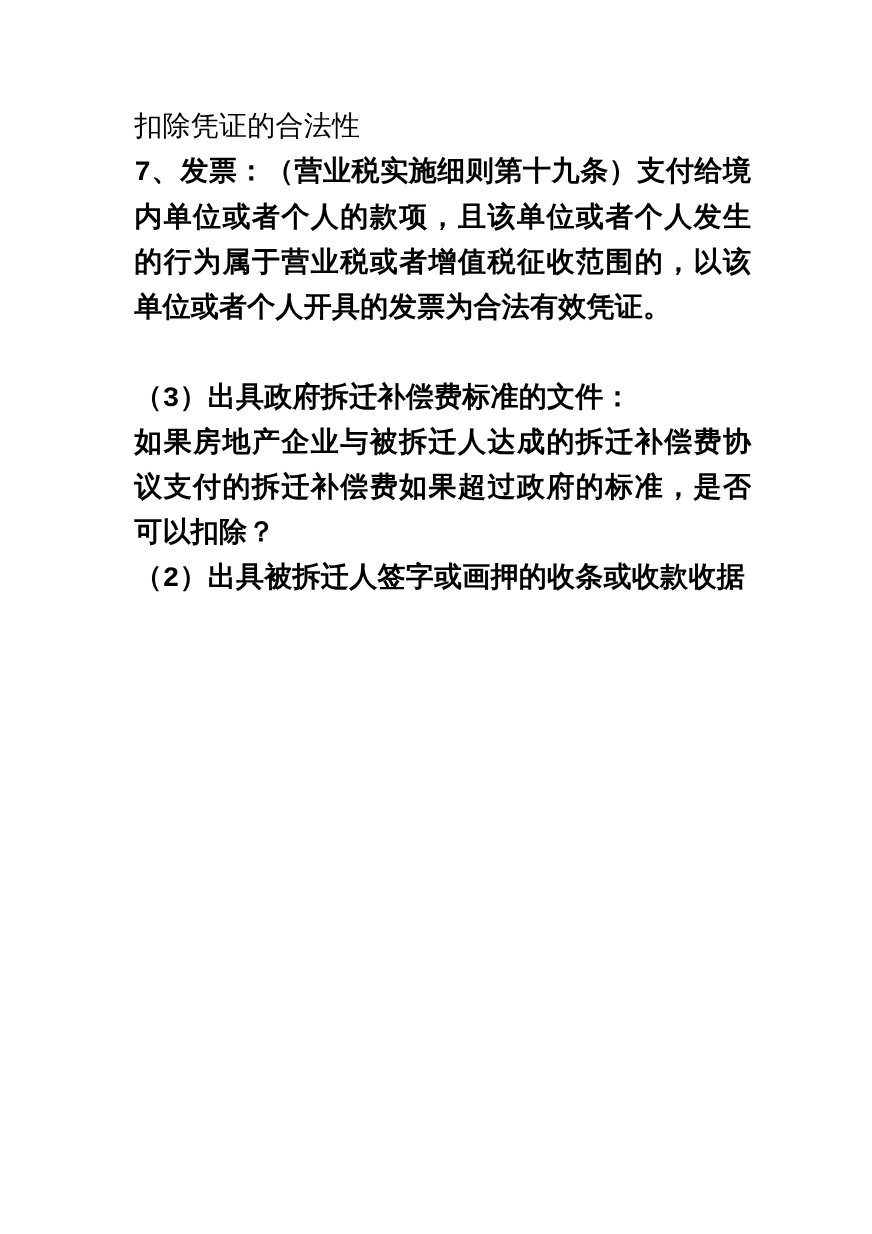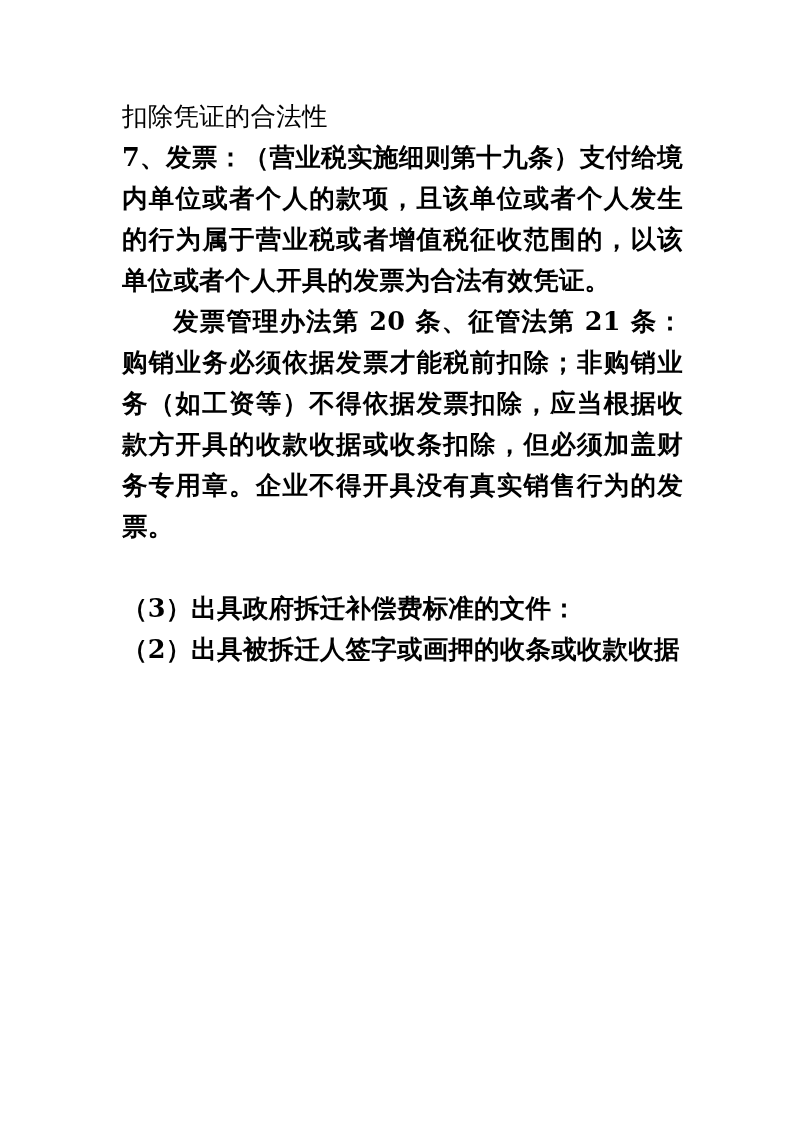--- a/index.html
+++ b/index.html
@@ -20,20 +20,21 @@
     height: 1122px;
     box-sizing: border-box;
     padding: 96px 110px 80px 122px;
   }
   .doc-body {
     font-size: 25.5px;
     line-height: 41px;
     letter-spacing: 0.2px;
     text-align: justify;
     text-justify: inter-ideograph;
+    font-family: Liberation Mono, monospace;
   }
   .para {
     margin: 0;
     padding: 0;
   }
   .para.bold {
     font-weight: bold;
   }
   .para.indent {
     text-indent: 2em;
@@ -45,25 +46,25 @@
 </head>
 <body>
 
 <div class="page">
   <div class="doc-body">
 
     <p class="para">扣除凭证的合法性</p>
 
     <p class="para bold">7、发票：（营业税实施细则第十九条）支付给境内单位或者个人的款项，且该单位或者个人发生的行为属于营业税或者增值税征收范围的，以该单位或者个人开具的发票为合法有效凭证。</p>
 
-    <p class="para bold indent">发票管理办法第 20 条、征管法第 21 条：购销业务必须依据发票才能税前扣除；非购销业务（如工资等）不得依据发票扣除，应当根据收款方开具的收款收据或收条扣除，但必须加盖财务专用章。企业不得开具没有真实销售行为的发票。</p>
 
     <div class="spacer"></div>
 
 
     <p class="para bold">（3）出具政府拆迁补偿费标准的文件：</p>
 
+    <p class="para bold">如果房地产企业与被拆迁人达成的拆迁补偿费协议支付的拆迁补偿费如果超过政府的标准，是否可以扣除？</p>
 
 
     <p class="para bold">（2）出具被拆迁人签字或画押的收条或收款收据</p>
 
   </div>
 </div>
 
 </body></html>

